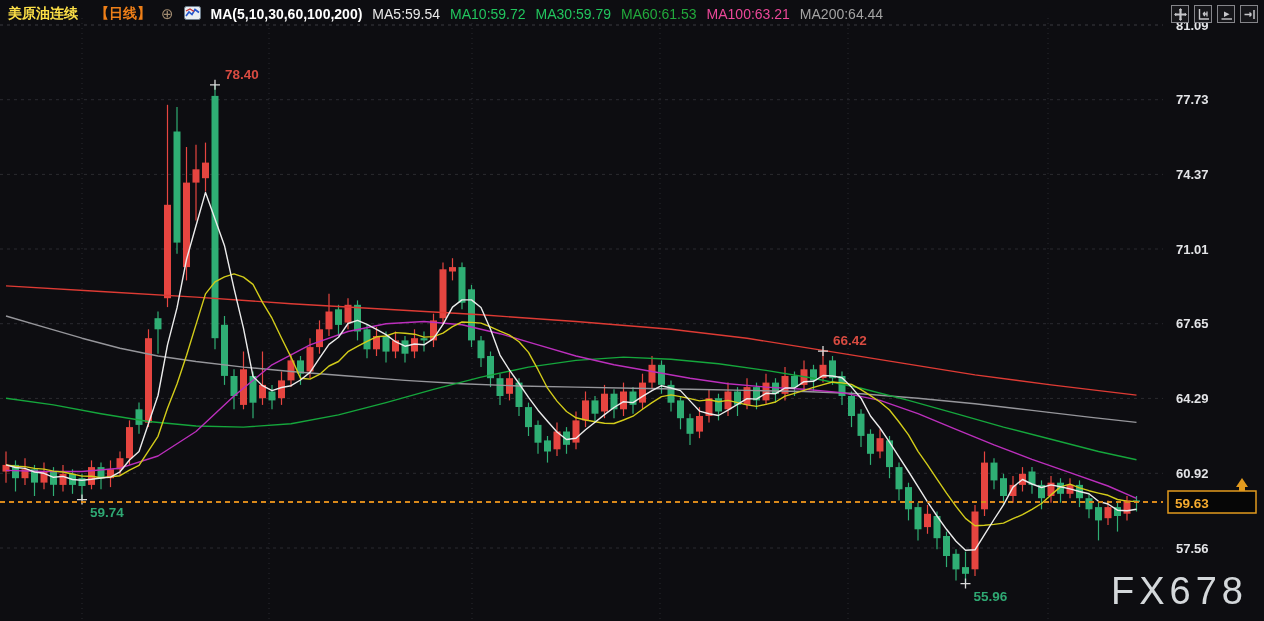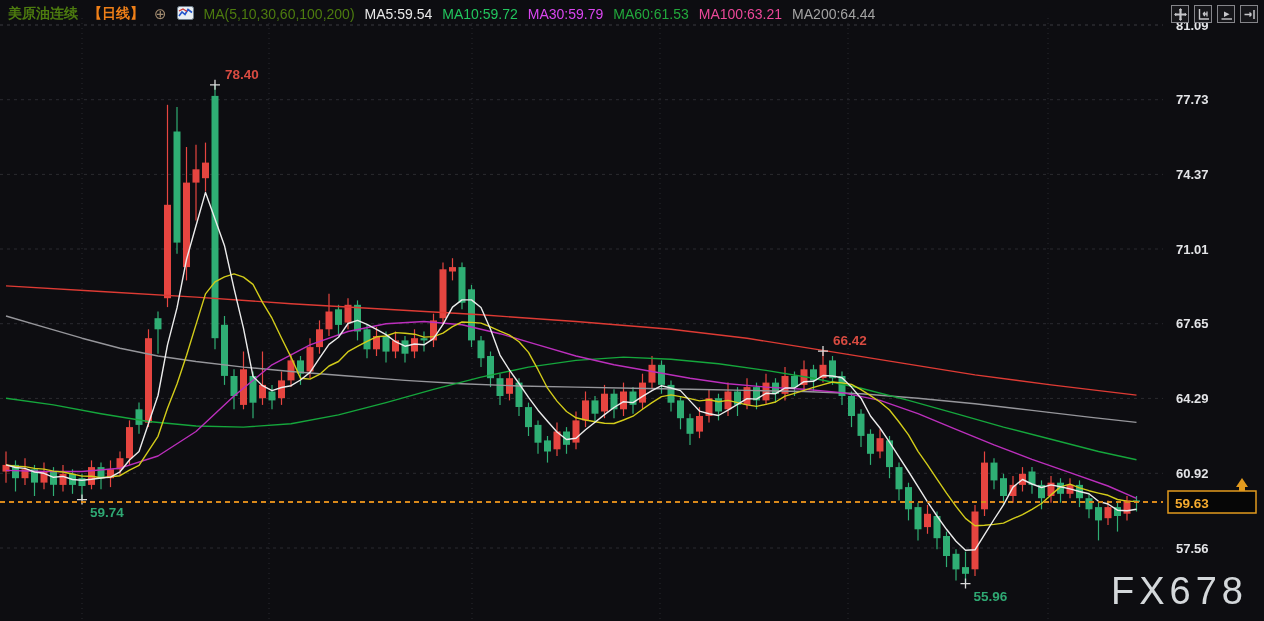--- a/index.html
+++ b/index.html
@@ -2,24 +2,24 @@
 <html><head>
 <meta charset="utf-8">
 <style>
   html,body{margin:0;padding:0;background:#0d0d11;}
   .app{position:relative;width:1264px;height:621px;background:#0d0d11;overflow:hidden;
        font-family:"Liberation Sans","DejaVu Sans",sans-serif;}
   .chart-svg{position:absolute;left:0;top:0;width:1264px;height:621px;
              font-family:"Liberation Sans","DejaVu Sans",sans-serif;}
   .header{position:absolute;left:0;top:0;right:0;height:24px;display:flex;align-items:center;
           gap:10px;padding:2px 6px 0 8px;z-index:3;font-size:14px;white-space:nowrap;}
-  .title{color:#4d7c0f;font-weight:bold;}
-  .period{color:#ee7f18;font-weight:bold;cursor:pointer;}
+  .title{color:#fde047;font-weight:bold;}
+  .period{color:#ee7f18;font-weight:bold;cursor:pointer;margin-left:7px;}
   .expand{color:#a08a6f;font-size:15px;line-height:14px;cursor:pointer;}
-  .ma-settings{color:#4d7c0f;}
+  .ma-settings{color:#ffffff;font-weight:bold;}
   .ma-val{font-weight:normal;}
   .toolbar{margin-left:auto;display:flex;gap:5px;align-items:center;}
   .tb-btn{width:18px;height:18px;border:1px solid #85858a;background:#16161a;padding:0;
           display:flex;align-items:center;justify-content:center;cursor:pointer;}
   .tb-btn svg{display:block;}
   .line-chart-icon{display:inline-block;}
   .watermark{position:absolute;right:16px;bottom:8px;font-size:38px;letter-spacing:5px;
              color:#dfe3e6;opacity:.95;z-index:2;font-weight:normal;}
 </style>
 </head>
@@ -330,21 +330,21 @@
     <span class="line-chart-icon">
       <svg width="17" height="14" viewBox="0 0 17 14">
         <rect x="0.5" y="0.5" width="16" height="13" rx="2" fill="#e8eef2" stroke="#6f7e8c"></rect>
         <polyline points="2,10 5,6 8,8.5 11,3.5 15,6.5" fill="none" stroke="#2255cc" stroke-width="1.6"></polyline>
         <polyline points="2,5 6,3 10,5.5" fill="none" stroke="#cc3333" stroke-width="1.1"></polyline>
       </svg>
     </span>
     <span class="ma-settings">MA(5,10,30,60,100,200)</span>
     <span class="ma-val" style="color: rgb(233, 233, 233);">MA5:59.54</span>
     <span class="ma-val" style="color: #22c55e;">MA10:59.72</span>
-    <span class="ma-val" style="color: #d946ef;">MA30:59.79</span>
+    <span class="ma-val" style="color: #22c55e;">MA30:59.79</span>
     <span class="ma-val" style="color: rgb(34, 169, 60);">MA60:61.53</span>
     <span class="ma-val" style="color: #ec4899;">MA100:63.21</span>
     <span class="ma-val" style="color: #a3a3a3;">MA200:64.44</span>
 
     <span class="toolbar">
       <button class="tb-btn">
         <svg width="13" height="13" viewBox="0 0 13 13">
           <path d="M6.5 1 L6.5 12 M1 6.5 L12 6.5" stroke="#c6c6ca" stroke-width="2.2"></path>
           <path d="M6.5 0 L4.8 2.2 H8.2 Z M6.5 13 L4.8 10.8 H8.2 Z M0 6.5 L2.2 4.8 V8.2 Z M13 6.5 L10.8 4.8 V8.2 Z" fill="#c6c6ca"></path>
         </svg>

